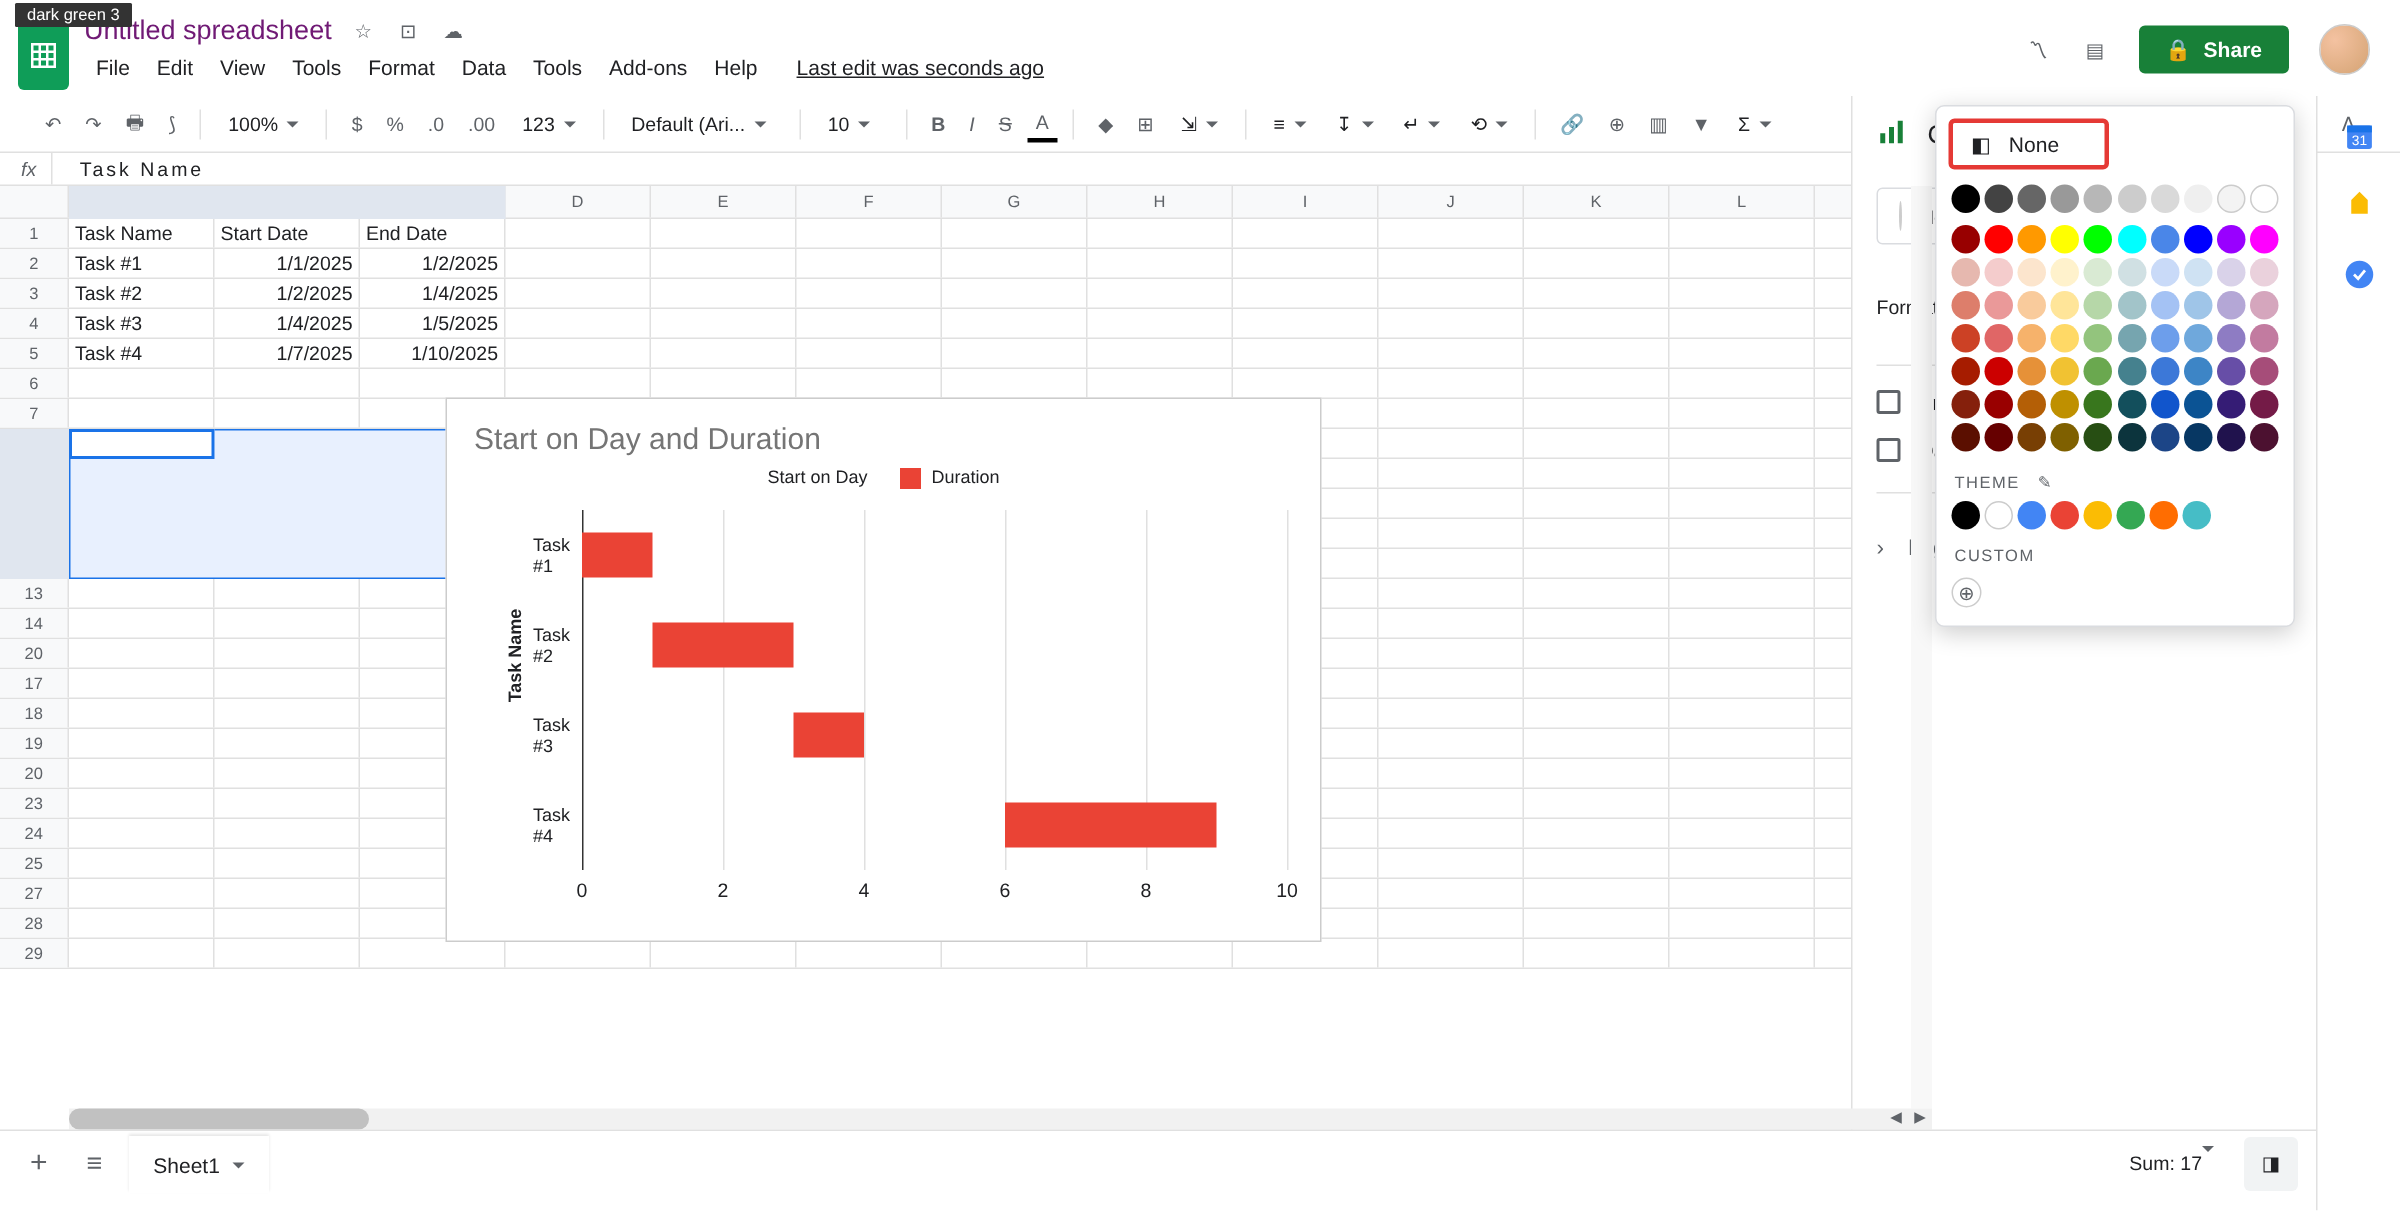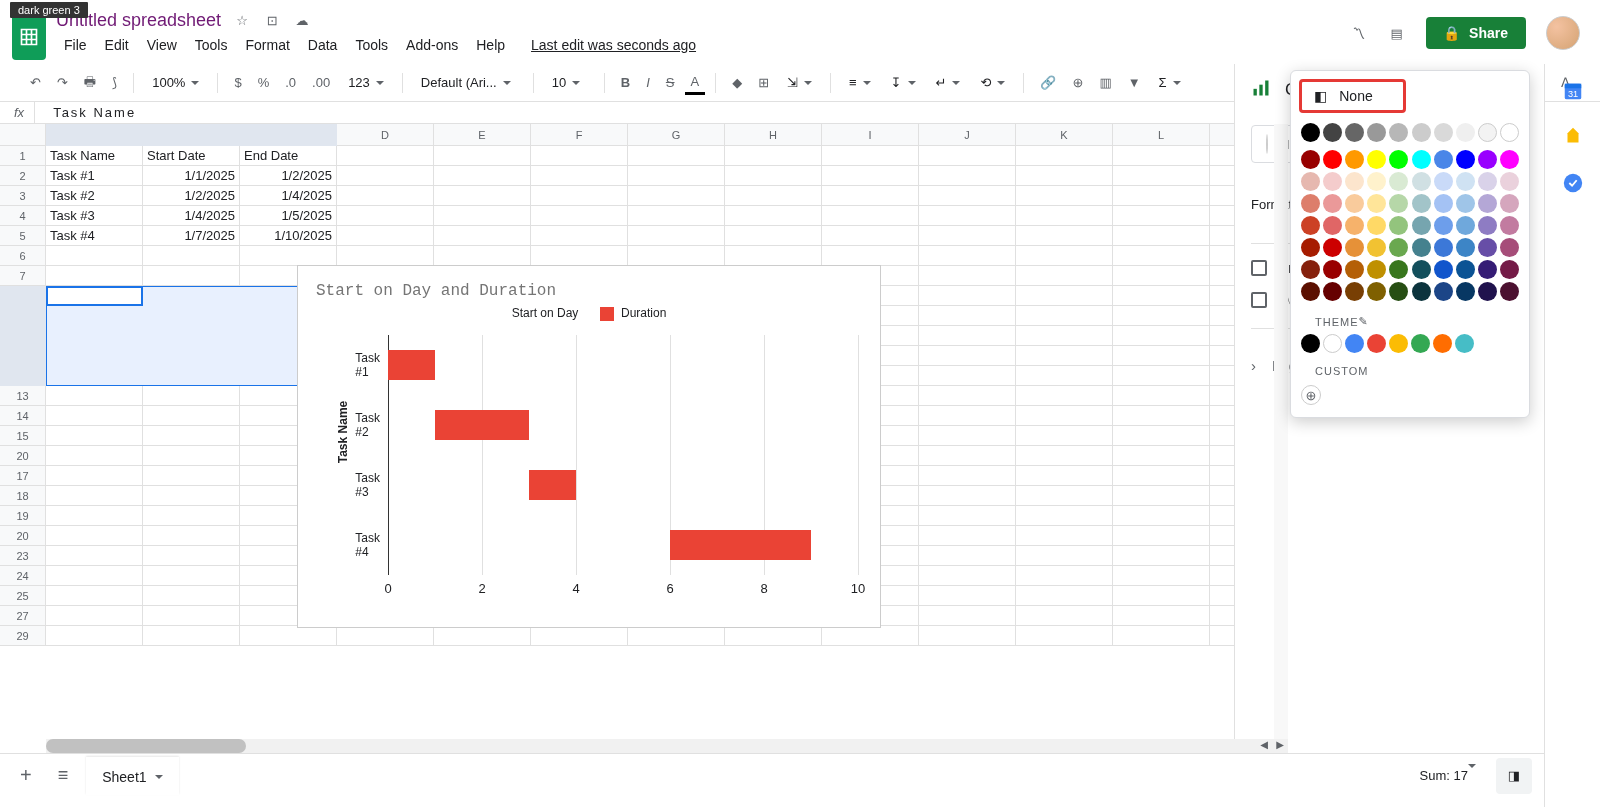--- a/index.html
+++ b/index.html
@@ -44,21 +44,21 @@
   .rh { width:46px; background:#f8f9fa; text-align:center; font-size:11px; color:#5f6368; border-right:1px solid #e0e0e0; line-height:20px;}
   .cell { width:97px; border-right:1px solid #e0e0e0; padding:0 4px; font-size:13px; line-height:20px; overflow:hidden; white-space:nowrap;}
   .cell.r { text-align:right;}
   .sel-range { position:absolute; background:#e8f0fe; border:1px solid #1a73e8; pointer-events:none;}
   .sel-active { position:absolute; background:#fff; border:2px solid #1a73e8; pointer-events:none;}
   .sel-cols { position:absolute; top:0; background:#e0e6ef; height:22px; pointer-events:none;}
   .sel-rows-hl { position:absolute; left:0; width:46px; background:#e0e6ef; pointer-events:none;}
 
   
   .chart-box { position:absolute; border:1px solid #ccc; background:#fff;}
-  .chart-title { font-size:16px; color:#757575; padding: 16px 0 0 18px; font-family: Liberation Mono, monospace;}
+  .chart-title { font-size:20px; color:#757575; padding: 16px 0 0 18px;}
   .chart-legend { text-align:center; font-size:12px; padding:6px 0 4px;}
   .leg-sw { display:inline-block; width:14px; height:14px; vertical-align:middle; margin:0 4px 0 18px;}
   .chart-area { position:relative; margin:10px 20px 30px 90px; height:240px;}
   .ylabel-chart { position:absolute; left:-76px; top:50%; transform: rotate(-90deg) translateX(30px); font-size:12px; font-weight:bold; transform-origin:center;}
   .tick-y { position:absolute; right:100%; font-size:12px; padding-right:8px; transform:translateY(-50%);}
   .gridline { position:absolute; top:0; bottom:0; width:1px; background:#e0e0e0;}
   .axis-y { position:absolute; top:0; bottom:0; left:0; width:1px; background:#333;}
   .bar-seg { position:absolute; height:30px; background:#ea4335;}
   .tick-x { position:absolute; top:100%; font-size:13px; padding-top:6px; transform:translateX(-50%);}
 
@@ -76,21 +76,21 @@
   .chk-row { display:flex; align-items:center; gap:12px; padding:8px 0; font-size:14px;}
   .chk { width:16px; height:16px; border:2px solid #5f6368; border-radius:2px;}
   .legend-row { display:flex; align-items:center; gap:16px; padding:16px 0; font-size:15px; color:#5f6368;}
 
   
   .color-picker { position:absolute; top:70px; right:70px; width:240px; background:#fff; border:1px solid #dadce0; border-radius:6px; box-shadow: 0 4px 16px rgba(0,0,0,0.2); padding:8px; z-index:200;}
   .cp-none { border:3px solid #e53935; border-radius:4px; padding:6px 30px 6px 12px; display:inline-flex; align-items:center; gap:12px; font-size:14px; margin-bottom:6px;}
   .cp-grid { display:grid; grid-template-columns: repeat(10, 1fr); gap:3px; padding:4px 2px;}
   .cp-sw { width:19px; height:19px; border-radius:50%; cursor:pointer;}
   .cp-sw.wb { border:1px solid #ccc;}
-  .cp-label { font-size:11px; color:#5f6368; letter-spacing:1px; padding:10px 4px 4px; display:flex; align-items:center; gap:0;margin-left:12px;}
+  .cp-label { font-size:11px; color:#5f6368; letter-spacing:1px; padding:10px 4px 4px; display:flex; align-items:center; gap:12px;}
   .cp-theme { display:flex; gap:3px; padding:2px;}
   .cp-add { width:20px; height:20px; border:1px solid #ccc; border-radius:50%; display:flex; align-items:center; justify-content:center; color:#5f6368; margin:4px 2px;}
 
   
   .sheet-tabs { position:absolute; bottom:10px; left:0; right:56px; height:44px; border-top:1px solid #e0e0e0; display:flex; align-items:center; padding:0 12px; gap:10px;}
   .plus { font-size:20px; color:#5f6368; padding:0 8px;}
   .menu-ic { font-size:18px; color:#5f6368; padding:0 8px;}
   .sheet-tab { border-top:2px solid transparent; padding: 10px 16px; font-size:14px; display:flex; align-items:center; gap:8px; box-shadow: 0 -1px 2px rgba(0,0,0,0.1);}
   .sum-box { margin-left:auto; font-size:13px; padding:4px 10px;}
   .explore { width:36px; height:36px; background:#f1f3f4; border-radius:4px; display:flex; align-items:center; justify-content:center;}
@@ -434,35 +434,20 @@
         <div class="cell"></div>
         <div class="cell"></div>
         <div class="cell"></div>
         <div class="cell"></div>
         <div class="cell"></div>
         <div class="cell"></div>
         <div class="cell"></div>
         <div class="cell"></div>
       </div>
       <div class="row">
-        <div class="rh">15</div>
-        <div class="cell"></div>
-        <div class="cell"></div>
-        <div class="cell"></div>
-        <div class="cell"></div>
-        <div class="cell"></div>
-        <div class="cell"></div>
-        <div class="cell"></div>
-        <div class="cell"></div>
-        <div class="cell"></div>
-        <div class="cell"></div>
-        <div class="cell"></div>
-        <div class="cell"></div>
-      </div>
-      <div class="row">
         <div class="rh">20</div>
         <div class="cell"></div>
         <div class="cell"></div>
         <div class="cell"></div>
         <div class="cell"></div>
         <div class="cell"></div>
         <div class="cell"></div>
         <div class="cell"></div>
         <div class="cell"></div>
         <div class="cell"></div>
@@ -570,20 +555,35 @@
         <div class="cell"></div>
         <div class="cell"></div>
         <div class="cell"></div>
         <div class="cell"></div>
         <div class="cell"></div>
         <div class="cell"></div>
         <div class="cell"></div>
       </div>
       <div class="row">
         <div class="rh">27</div>
+        <div class="cell"></div>
+        <div class="cell"></div>
+        <div class="cell"></div>
+        <div class="cell"></div>
+        <div class="cell"></div>
+        <div class="cell"></div>
+        <div class="cell"></div>
+        <div class="cell"></div>
+        <div class="cell"></div>
+        <div class="cell"></div>
+        <div class="cell"></div>
+        <div class="cell"></div>
+      </div>
+      <div class="row">
+        <div class="rh">28</div>
         <div class="cell"></div>
         <div class="cell"></div>
         <div class="cell"></div>
         <div class="cell"></div>
         <div class="cell"></div>
         <div class="cell"></div>
         <div class="cell"></div>
         <div class="cell"></div>
         <div class="cell"></div>
         <div class="cell"></div>

